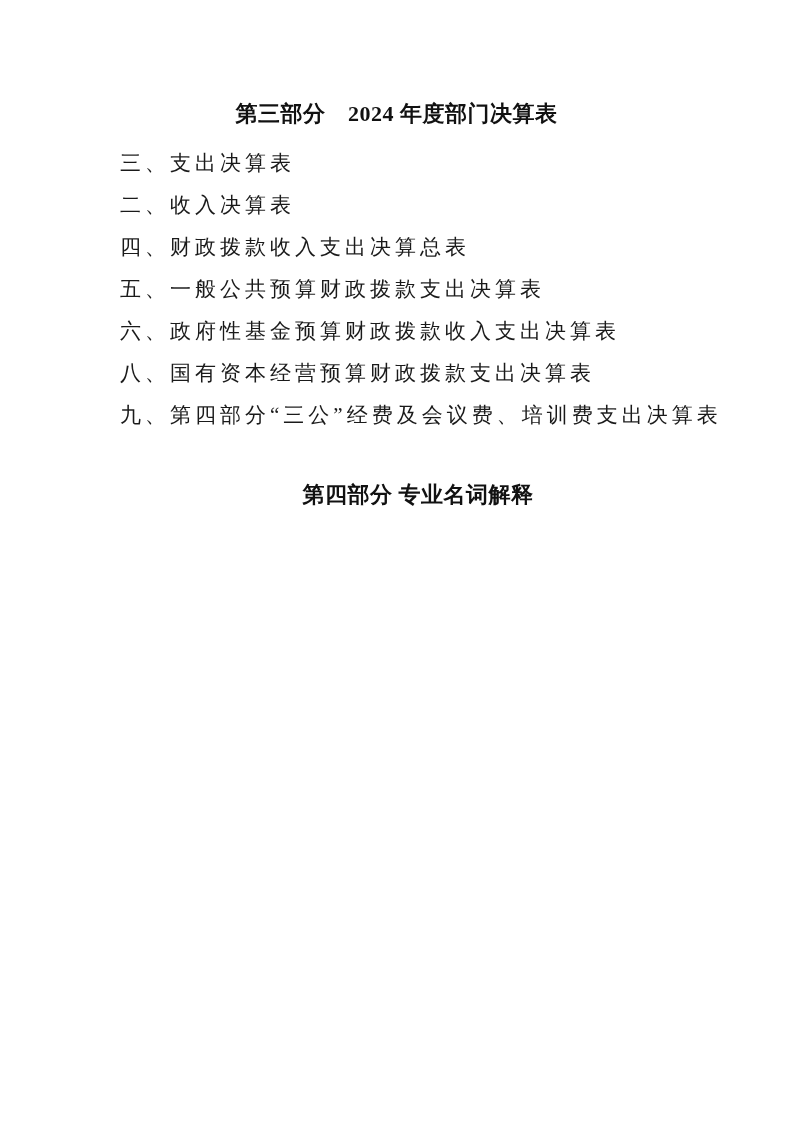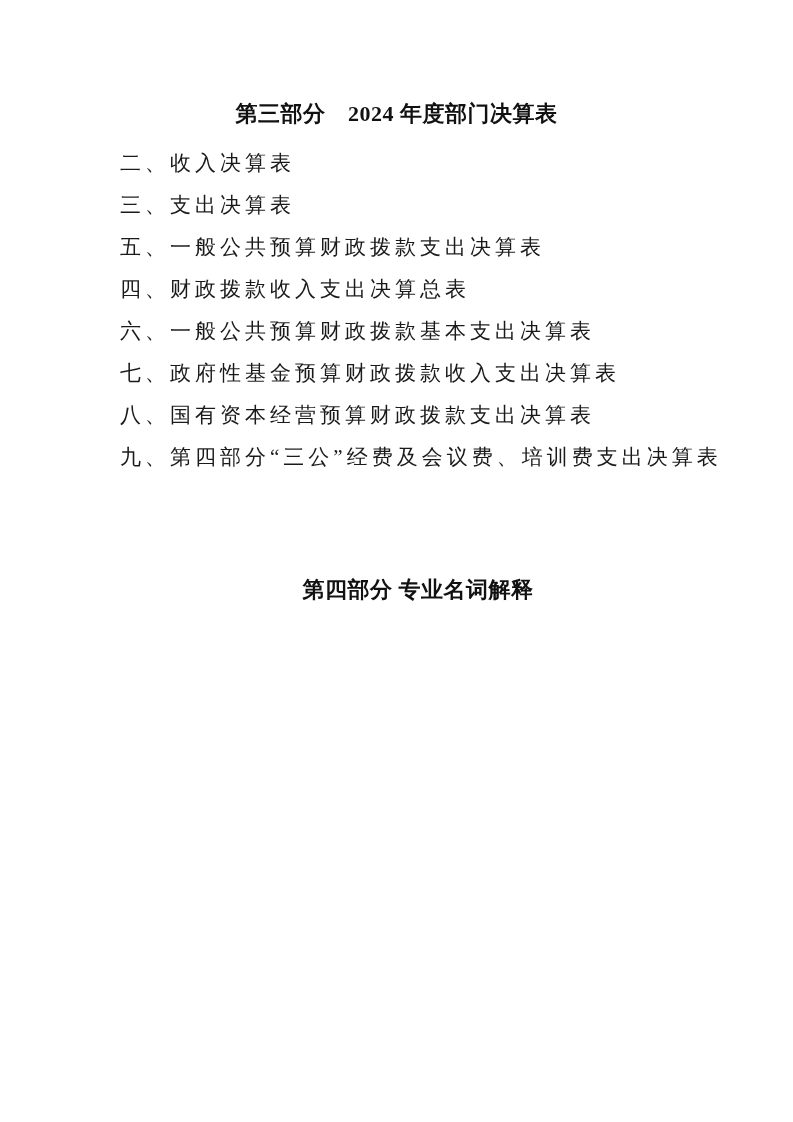--- a/index.html
+++ b/index.html
@@ -42,38 +42,37 @@
   .toc-list li {
     font-size: 21px;
     line-height: 21px;
     margin-bottom: 21px;
     letter-spacing: 4px;
     font-weight: 400;
     color: #1a1a1a;
     white-space: nowrap;
   }
   .title-part4 {
-    margin-top: 109px;
+    margin-top: 56px;
     letter-spacing: 0.5px;
     padding-left: 43px;
   }
 </style>
 </head>
 <body>
 
 <div class="page">
 
   <h1 class="section-title title-part3">第三部分　2024 年度部门决算表</h1>
 
   <ul class="toc-list">
+    <li>三、支出决算表</li>
     <li>二、收入决算表</li>
-    <li>三、支出决算表</li>
+    <li>四、财政拨款收入支出决算总表</li>
     <li>五、一般公共预算财政拨款支出决算表</li>
-    <li>四、财政拨款收入支出决算总表</li>
-    <li>六、一般公共预算财政拨款基本支出决算表</li>
-    <li>七、政府性基金预算财政拨款收入支出决算表</li>
+    <li>六、政府性基金预算财政拨款收入支出决算表</li>
     <li>八、国有资本经营预算财政拨款支出决算表</li>
     <li>九、第四部分“三公”经费及会议费、培训费支出决算表</li>
   </ul>
 
   <h1 class="section-title title-part4">第四部分 专业名词解释</h1>
 
 </div>
 
 </body></html>

